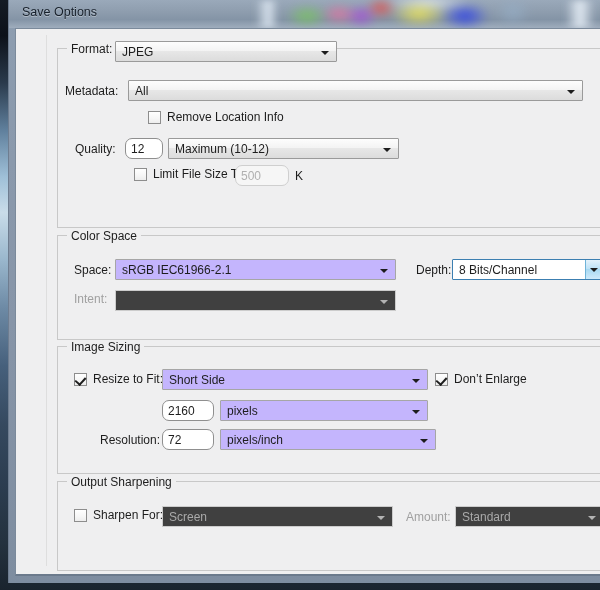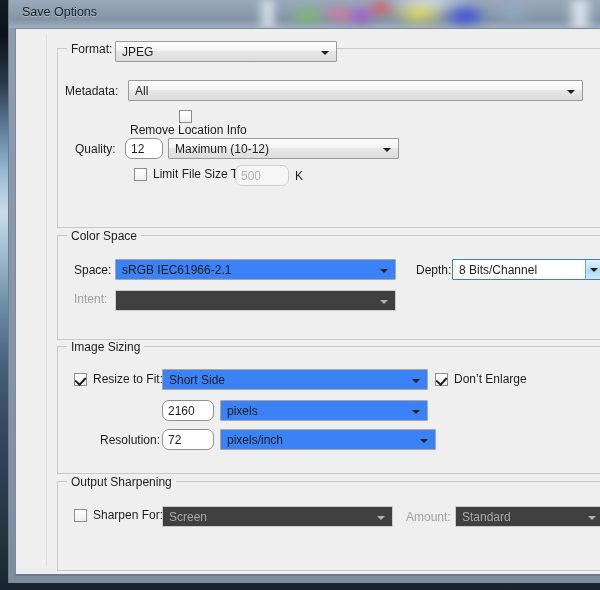--- a/index.html
+++ b/index.html
@@ -162,21 +162,21 @@
     right: 7px;
     top: 9px;
     width: 0; height: 0;
     border-left: 4px solid transparent;
     border-right: 4px solid transparent;
     border-top: 4px solid #1d1d1d;
   }
 
   
   .combo.flat {
-    background: #3b82f6;
+    background: #c4b5fd;
     border: 1px solid #a6a6a6;
   }
   
   .combo.disabled {
     background: #404040;
     border: 1px solid #cccccc;
   }
   .combo.disabled .txt { color: #a9a9a9; }
   .combo.disabled .arrow { border-top-color: #b3b3b3; }
 
@@ -283,21 +283,21 @@
         <span class="txt">JPEG</span>
         <span class="arrow"></span>
       </div>
 
       <div class="lbl" style="left:49px; top:55px;">Metadata:</div>
       <div class="combo" style="left:112px; top:51px; width:455px;">
         <span class="txt">All</span>
         <span class="arrow"></span>
       </div>
 
-      <div class="cbwrap" style="left:108px; top:81px;flex-direction:column;">
+      <div class="cbwrap" style="left:132px; top:81px;">
         <span class="cbox"></span>
         <span class="cblabel">Remove Location Info</span>
       </div>
 
       <div class="lbl" style="left:59px; top:113px;">Quality:</div>
       <div class="textinput" style="left:109px; top:109px; width:38px;">
         <span class="val">12</span>
       </div>
       <div class="combo" style="left:152px; top:109px; width:231px;">
         <span class="txt">Maximum  (10-12)</span>

